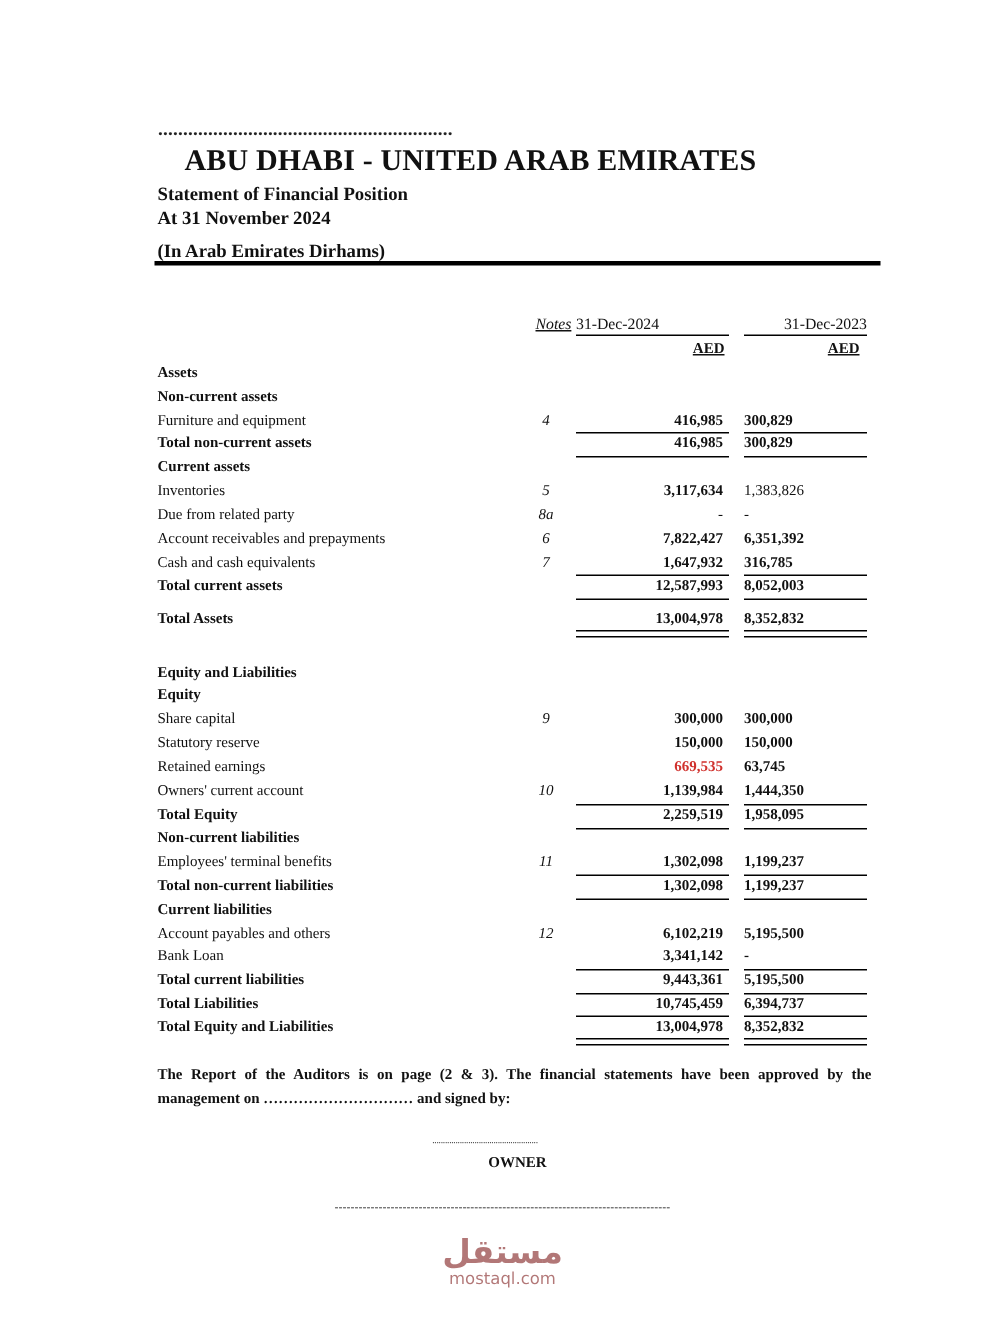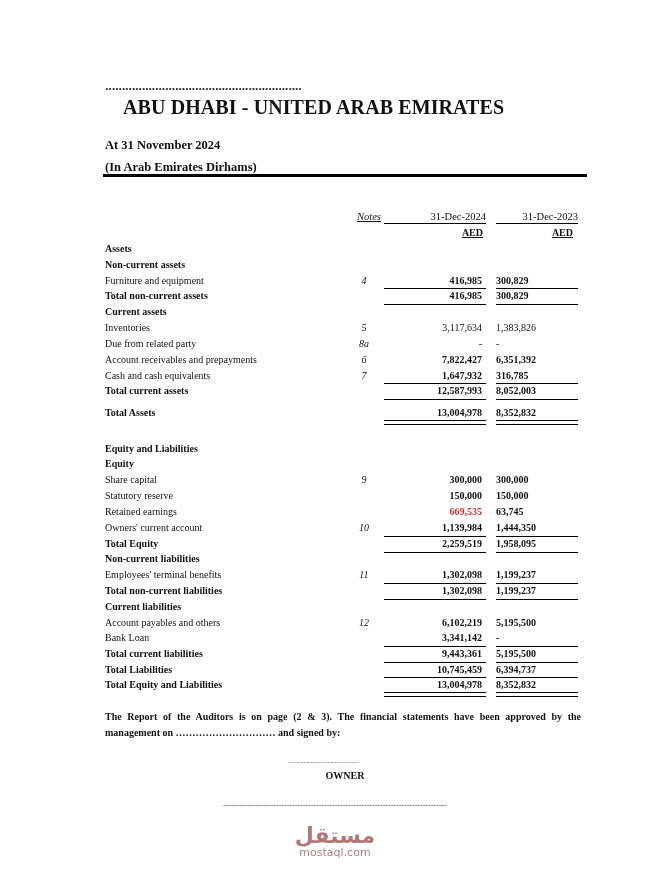--- a/index.html
+++ b/index.html
@@ -7,21 +7,21 @@
   .page { position:absolute; left:0; top:0; width:663px; height:886px; }
   .dots-top { position:absolute; left:105px; top:80px; font-size:11px; font-weight:bold; letter-spacing:-0.5px; color:#222; }
   .company { position:absolute; left:105px; top:96px; font-family:"Liberation Serif", serif; font-weight:bold; font-size:20px; letter-spacing:0.1px;margin-left:18px; }
   .title1 { position:absolute; left:105px; top:122px; font-family:"Liberation Serif", serif; font-weight:bold; font-size:12.5px; }
   .title2 { position:absolute; left:105px; top:138px; font-family:"Liberation Serif", serif; font-weight:bold; font-size:12.5px; }
   .currency { position:absolute; left:105px; top:160px; font-family:"Liberation Serif", serif; font-weight:bold; font-size:12.5px; }
   .head-rule { position:absolute; left:103px; top:174px; width:484px; height:3px; background:#000; }
 
   .hdr { position:absolute; top:211px; font-family:"Liberation Serif", serif; font-size:10.5px; }
   .hdr-notes { left:357px; font-style:italic; text-decoration:underline; }
-  .hdr-y1 { left:384px; width:102px; text-align:right; border-bottom:1px solid #000; padding-bottom:1px; }
+  .hdr-y1 { left:384px; width:102px; text-align:left; border-bottom:1px solid #000; padding-bottom:1px; }
   .hdr-y2 { left:496px; width:82px; text-align:right; border-bottom:1px solid #000; padding-bottom:1px; }
   .aed { position:absolute; top:227px; font-family:"Liberation Serif", serif; font-weight:bold; font-size:10px; text-decoration:underline; }
   .aed1 { left:384px; width:99px; text-align:right; }
   .aed2 { left:496px; width:77px; text-align:right; }
 
   .row { position:absolute; left:0; width:663px; height:15px; font-family:"Liberation Serif", serif; font-size:10px; }
   .row .lbl { position:absolute; left:105px; top:0; white-space:nowrap; }
   .row.bold .lbl { font-weight:bold; }
   .row .lbl.reg { font-weight:normal; }
   .row .note { position:absolute; left:356px; width:16px; text-align:center; font-style:italic; top:0; }
@@ -41,20 +41,21 @@
   .wm { position:absolute; left:290px; top:825px; width:90px; text-align:center; color:#7f1d1d; opacity:0.6; }
   .wm-ar { font-family:"DejaVu Sans", sans-serif; font-size:22px; font-weight:bold; line-height:22px; }
   .wm-en { font-family:"DejaVu Sans", sans-serif; font-size:11px; line-height:12px; }
 </style>
 </head>
 <body>
 
 <div class="page">
   <div class="dots-top">...........................................................</div>
   <div class="company">ABU DHABI - UNITED ARAB EMIRATES</div>
+  <div class="title1">Statement of Financial Position</div>
   <div class="title2">At 31 November 2024</div>
   <div class="currency">(In Arab Emirates Dirhams)</div>
   <div class="head-rule"></div>
 
   <div class="hdr hdr-notes">Notes</div>
   <div class="hdr hdr-y1">31-Dec-2024</div>
   <div class="hdr hdr-y2">31-Dec-2023</div>
   <div class="aed aed1">AED</div>
   <div class="aed aed2">AED</div>
 
@@ -89,21 +90,21 @@
       <div class="line l2" style="top: 304px;"></div>
       <div class="row bold" style="top: 306px;">
         <span class="lbl" style="font-weight: bold;">Current assets</span>
         <span class="note"></span>
         <span class="v1"></span>
         <span class="v2"></span>
       </div>
       <div class="row" style="top: 322px;">
         <span class="lbl reg">Inventories</span>
         <span class="note">5</span>
-        <span class="v1" style="font-weight: normal;">3,117,634</span>
+        <span class="v1" style="font-weight: bold;">3,117,634</span>
         <span class="v2" style="font-weight: normal;">1,383,826</span>
       </div>
       <div class="row" style="top: 338px;">
         <span class="lbl reg">Due from related party</span>
         <span class="note">8a</span>
         <span class="v1" style="font-weight: normal;">-</span>
         <span class="v2" style="font-weight: normal;">-</span>
       </div>
       <div class="row bold" style="top: 354px;">
         <span class="lbl reg">Account receivables and prepayments</span>

